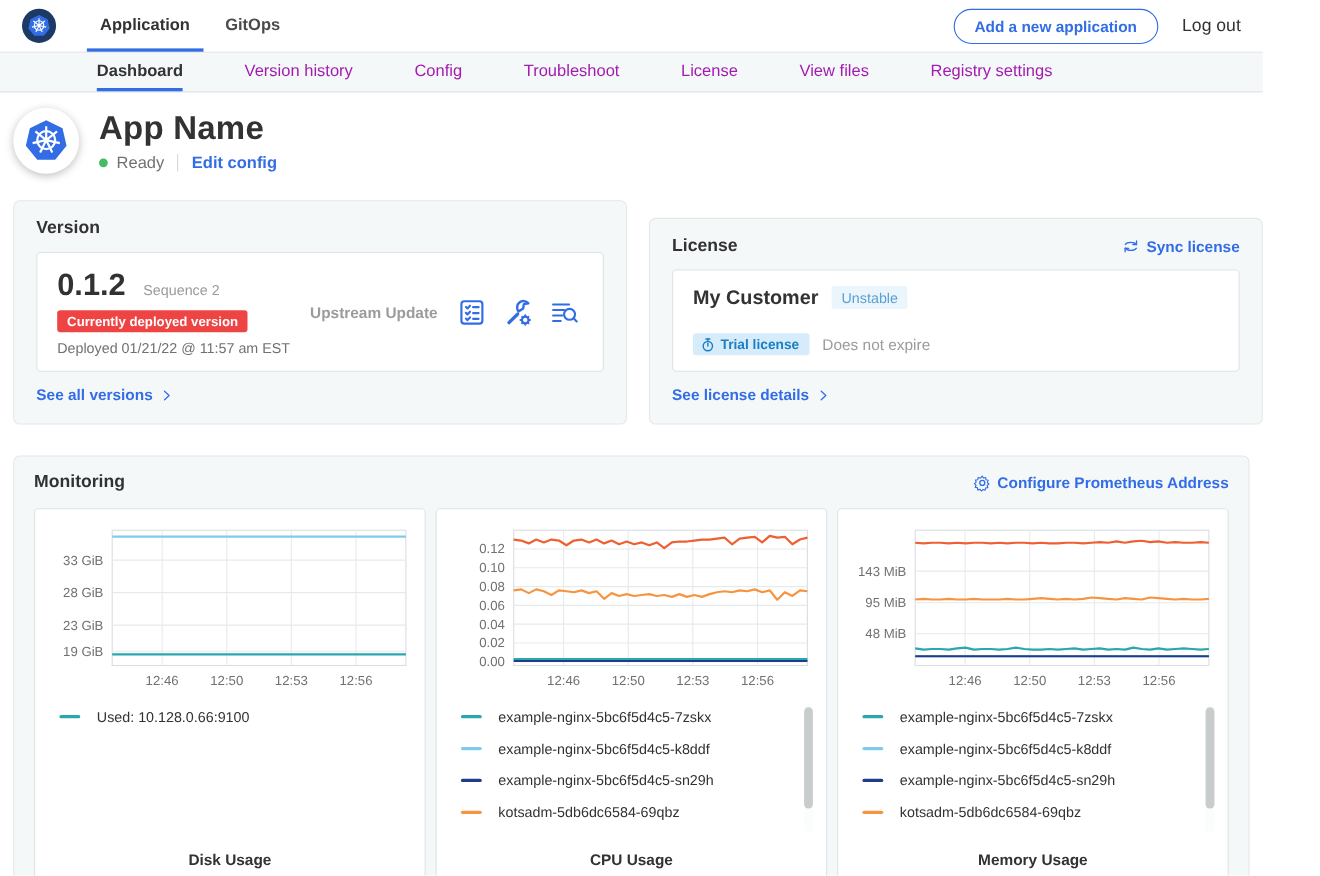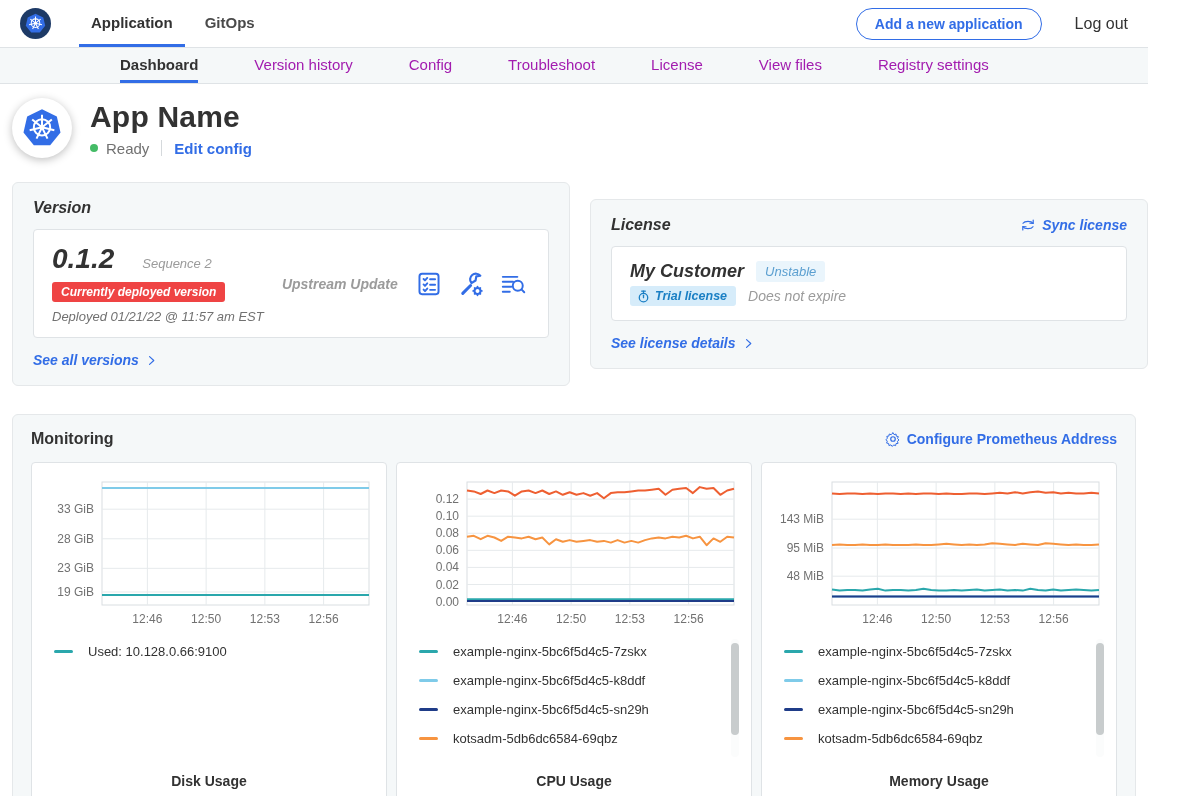--- a/index.html
+++ b/index.html
@@ -12,79 +12,79 @@
     border-bottom:1px solid #dfe3e6; background:#fff; padding:0 20px; }
   .brand { display:flex; align-items:center; margin-right:28px; }
   .brand-circle { width:31px; height:31px; border-radius:50%; background:#1d3a66;
     display:flex; align-items:center; justify-content:center; }
   .brand-circle svg { width:21px; height:21px; }
   .topnav-tabs { display:flex; align-items:stretch; gap:8px; }
   .topnav-tab { display:flex; align-items:center; padding:0 12px; font-size:15px;
     font-weight:700; color:#323232; border-bottom:3px solid transparent; cursor:pointer; }
   .topnav-tab.active { border-bottom-color:#326de6; }
   .topnav-tab.inactive { font-weight:700; color:#4a4a4a; }
-  .topnav-right { margin-left:auto; display:flex; align-items:center; gap:33px; }
+  .topnav-right { margin-left:auto; display:flex; align-items:center; gap:22px; }
   .pill-btn { border:1px solid #326de6; color:#326de6; font-weight:700; font-size:14px;
     border-radius:17px; padding:7px 18px; background:#fff; cursor:pointer;
     font-family:"Liberation Sans", sans-serif; }
   .logout { font-size:16px; color:#323232; cursor:pointer; }
 
   
   .subnav { height:36px; background:#f5f8f9; border-bottom:1px solid #dfe3e6;
-    display:flex; align-items:stretch; gap:56px; padding-left:120px; }
+    display:flex; align-items:stretch; gap:56px; padding-left:88px; }
   .subnav-tab { display:flex; align-items:center; font-size:15px; color:#a21caf;
     border-bottom:3px solid transparent; cursor:pointer; }
   .subnav-tab.active { color:#323232; font-weight:700; border-bottom-color:#326de6; }
 
   
   .app-header { display:flex; align-items:center; padding:14px 12px 16px 12px; }
   .app-logo { width:60px; height:60px; border-radius:50%; background:#fff;
     box-shadow:0 2px 8px rgba(0,0,0,.25); display:flex; align-items:center;
     justify-content:center; }
   .app-logo svg { width:40px; height:40px; }
   .app-head-text { margin-left:18px; }
   .app-title { font-size:30px; font-weight:700; color:#323232; letter-spacing:.2px; }
   .app-status-row { display:flex; align-items:center; margin-top:6px; gap:8px; }
   .status-dot { width:8px; height:8px; border-radius:50%; background:#44bb66; }
   .status-text { font-size:15px; color:#717171; }
   .vdiv { width:1px; height:16px; background:#d5d9dc; margin:0 4px; }
   .link { color:#326de6; font-weight:700; font-size:14px; cursor:pointer;
     display:inline-flex; align-items:center; gap:6px; }
 
   
-  .cards-row { display:flex; gap:20px; padding:8px 0 0 12px; align-items:center;font-style:italic; }
+  .cards-row { display:flex; gap:20px; padding:8px 0 0 12px; align-items:flex-end; }
   .panel { background:#f5f8f9; border:1px solid #e5e8ea; border-radius:6px;
     padding:16px 20px; }
   .panel-head { display:flex; align-items:center; }
   .panel-title { font-size:16px; font-weight:700; color:#323232; }
   .panel-head .links { margin-left:auto; display:flex; gap:26px; }
   .inner-card { background:#fff; border:1px solid #dfe3e6; border-radius:4px;
     margin-top:12px; }
 
   .version-card { width:578px; }
   .version-inner { padding:13px 18px; display:flex; align-items:center; }
   .ver-left { min-width:210px; }
-  .ver-num-row { display:flex; align-items:baseline; gap:28px; }
+  .ver-num-row { display:flex; align-items:baseline; gap:16px; }
   .ver-num { font-size:28px; font-weight:700; color:#323232; }
   .ver-seq { font-size:13px; color:#9b9b9b; }
   .badge-green { display:inline-block; margin-top:7px; background:#ef4444; color:#fff;
     font-size:12px; font-weight:700; padding:3px 9px; border-radius:3px; }
   .ver-deployed { margin-top:7px; font-size:13px; color:#717171; }
   .ver-source { flex:1; text-align:center; font-size:14px; font-weight:700; color:#9b9b9b; }
   .ver-icons { display:flex; gap:16px; padding-right:4px; }
   .icon-btn { width:26px; height:26px; cursor:pointer; }
   .panel-foot { margin-top:13px; }
 
   .license-card { width:578px; }
   .license-inner { padding:14px 18px; }
   .lic-row1 { display:flex; align-items:center; gap:12px; }
   .lic-customer { font-size:18px; font-weight:700; color:#323232; }
   .badge-channel { background:#eaf5fc; color:#5b9fd0; font-size:13px;
     padding:3px 9px; border-radius:3px; }
-  .lic-row2 { display:flex; align-items:center; gap:12px; margin-top:4px; }
+  .lic-row2 { display:flex; align-items:center; gap:12px; margin-top:22px; }
   .badge-trial { background:#d6ecfa; color:#1a7fc4; font-size:12.5px; font-weight:700;
     padding:3px 9px 3px 7px; border-radius:3px; display:inline-flex; align-items:center; gap:5px; }
   .lic-expiry { font-size:14px; color:#9b9b9b; }
 
   
   .monitoring { margin:28px 12px 0 12px; padding:15px 18px 16px 18px; }
   .charts-row { display:flex; justify-content:space-between; margin-top:14px; }
   .chart-card { width:356px; height:342px; background:#fff; border:1px solid #dfe3e6;
     border-radius:4px; padding:12px 12px 10px 12px; display:flex; flex-direction:column; }
   .chart-card svg.plot { display:block; font-family:"Liberation Sans", sans-serif; }

